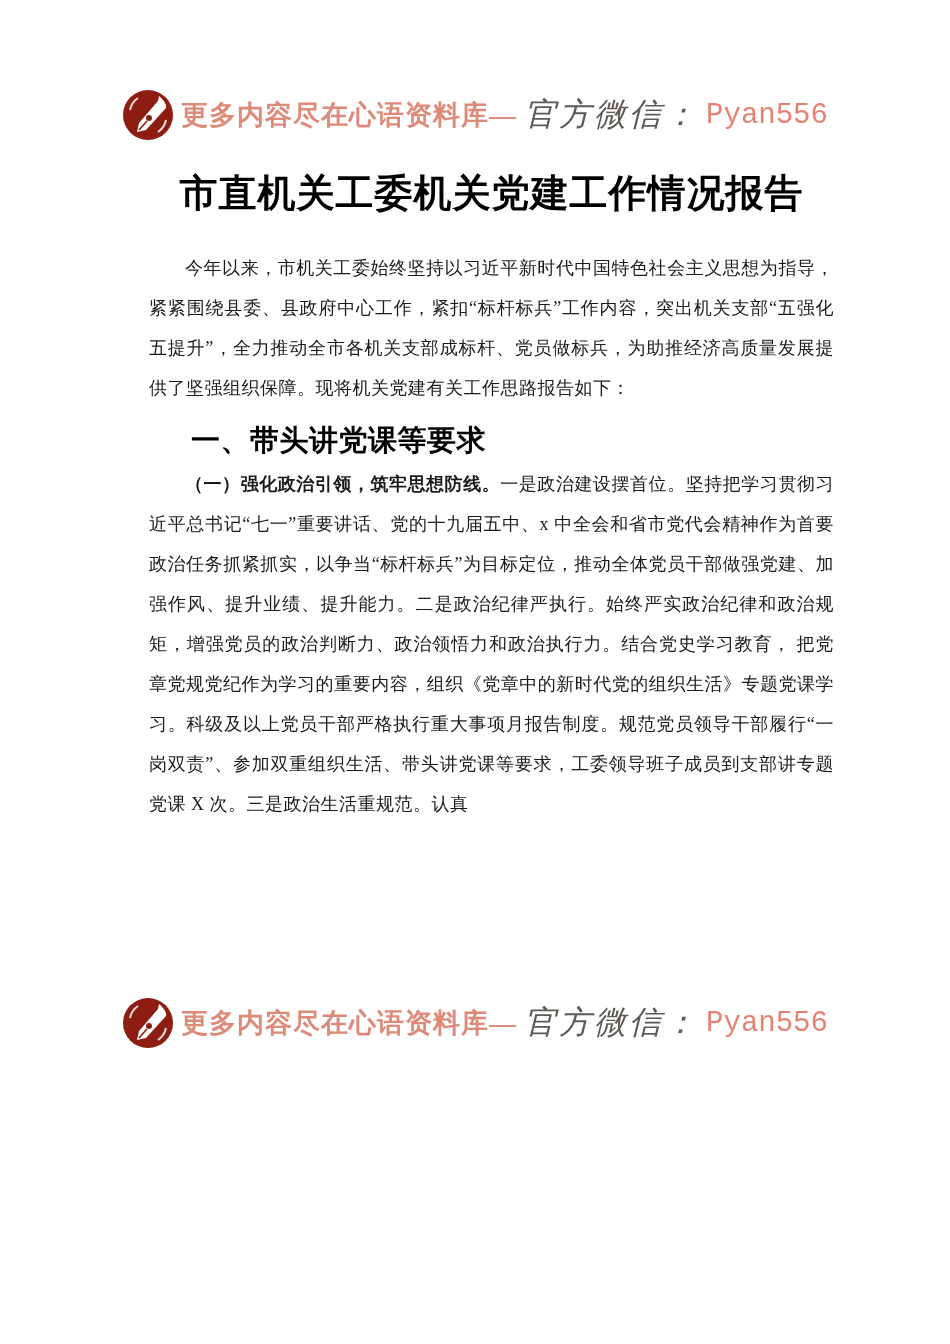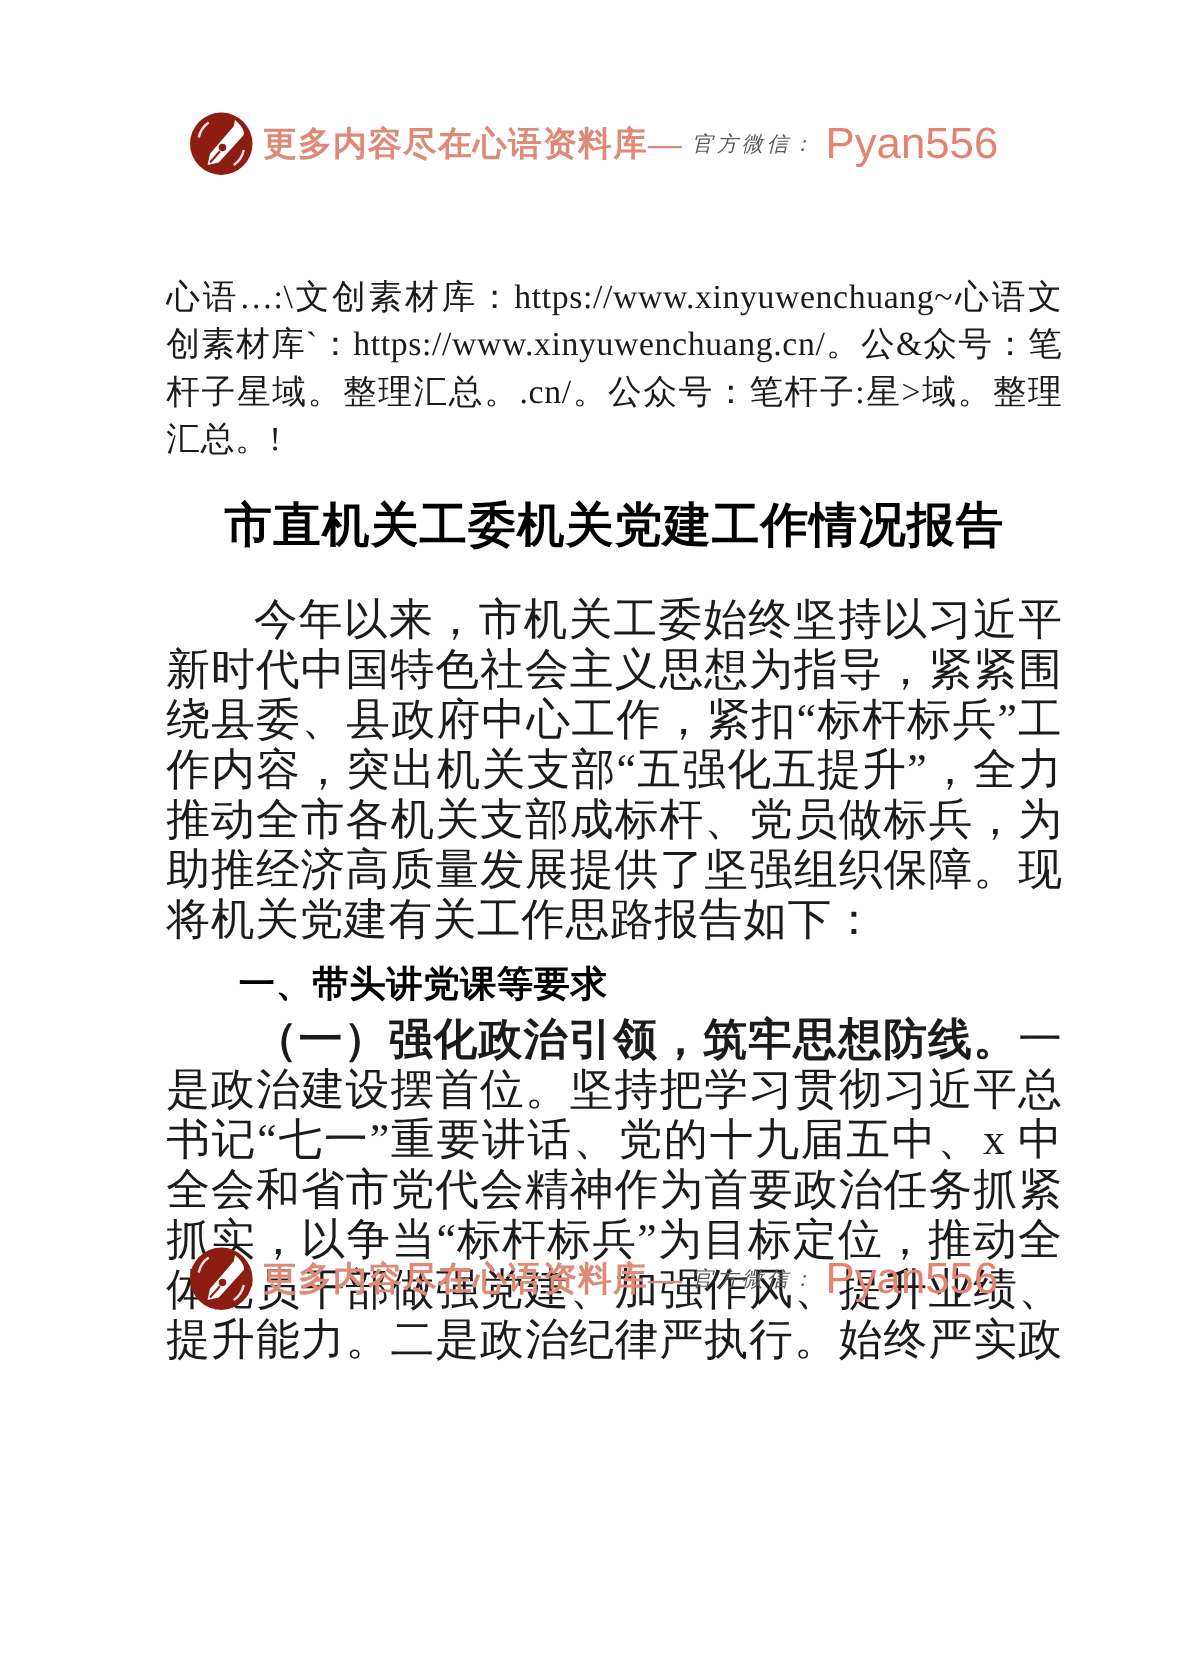--- a/index.html
+++ b/index.html
@@ -16,26 +16,26 @@
     gap:7px; height:54px; margin-top:88px;
   }
   .watermark .logo { width:52px; height:52px; flex:0 0 auto; }
   .watermark .logo svg { display:block; }
   .wm-main {
     color:var(--salmon, #dd8a78);
     font-weight:bold; font-size:27px; letter-spacing:1px;
   }
   .wm-label {
     color:var(--wm-gray, #5e5a56);
-    font-size:17px; font-style:italic; letter-spacing:3px;
+    font-size:32px; font-style:italic; letter-spacing:3px;
     font-family:Liberation Serif, serif;
   }
   .wm-account {
     color:var(--salmon-bright, #e58270);
-    font-size:35px; font-family:Liberation Sans, sans-serif;
+    font-size:29px; font-family:Liberation Mono, monospace;
   }
   .watermark.footer {
     position:absolute; left:0; right:0; bottom:42px; margin-top:0;
   }
 
   .content { margin:0 100px 0 133px; }
 
   .source-note {
     margin:76px 0 0;
     font-size:27px; line-height:38px;
@@ -45,22 +45,22 @@
 
   .doc-title {
     margin:24px 0 0;
     font-size:38px; line-height:54px;
     font-weight:800; text-align:center;
     color:#000; letter-spacing:1px;
     font-family:"Liberation Sans", sans-serif;
   }
 
   .para {
-    margin:28px 0 0;
-    font-size:35px; line-height:40px;
+    margin:28px 16px 0;
+    font-size:18px; line-height:40px;
     text-align:justify; letter-spacing:0.5px;
   }
   .indent { text-indent:2em; }
   .para.tight { margin-top:0; }
   .para .lead { font-weight:800; }
 
   .section-heading {
     margin:8px 0 0;
     font-size:29px; line-height:48px;
     font-weight:800; text-indent:2em;
@@ -84,21 +84,20 @@
         <path d="M8 21 A19 19 0 0 1 16 9" stroke="#ffffff" stroke-width="2" fill="none" opacity="0.85"></path>
         <path d="M44 31 A19 19 0 0 1 36 43" stroke="#ffffff" stroke-width="2" fill="none" opacity="0.85"></path>
       </svg>
     </span>
     <span class="wm-main">更多内容尽在心语资料库—</span>
     <span class="wm-label">官方微信：</span>
     <span class="wm-account">Pyan556</span>
   </div>
 
   <div class="content">
-    <p class="source-note">心语…:\文创素材库：https://www.xinyuwenchuang~心语文创素材库`：https://www.xinyuwenchuang.cn/。公&amp;众号：笔杆子星域。整理汇总。.cn/。公众号：笔杆子:星&gt;域。整理汇总。!</p>
 
     <h1 class="doc-title">市直机关工委机关党建工作情况报告</h1>
 
     <p class="para indent">今年以来，市机关工委始终坚持以习近平新时代中国特色社会主义思想为指导，紧紧围绕县委、县政府中心工作，紧扣“标杆标兵”工作内容，突出机关支部“五强化五提升”，全力推动全市各机关支部成标杆、党员做标兵，为助推经济高质量发展提供了坚强组织保障。现将机关党建有关工作思路报告如下：</p>
 
     <h2 class="section-heading">一、带头讲党课等要求</h2>
 
     <p class="para indent tight"><strong class="lead">（一）强化政治引领，筑牢思想防线。</strong><span>一是政治建设摆首位。坚持把学习贯彻习近平总书记“七一”重要讲话、党的十九届五中、x 中全会和省市党代会精神作为首要政治任务抓紧抓实，以争当“标杆标兵”为目标定位，推动全体党员干部做强党建、加强作风、提升业绩、提升能力。二是政治纪律严执行。始终严实政治纪律和政治规矩，增强党员的政治判断力、政治领悟力和政治执行力。结合党史学习教育， 把党章党规党纪作为学习的重要内容，组织《党章中的新时代党的组织生活》专题党课学习。科级及以上党员干部严格执行重大事项月报告制度。规范党员领导干部履行“一岗双责”、参加双重组织生活、带头讲党课等要求，工委领导班子成员到支部讲专题党课 X 次。三是政治生活重规范。认真</span></p>
   </div>
 

